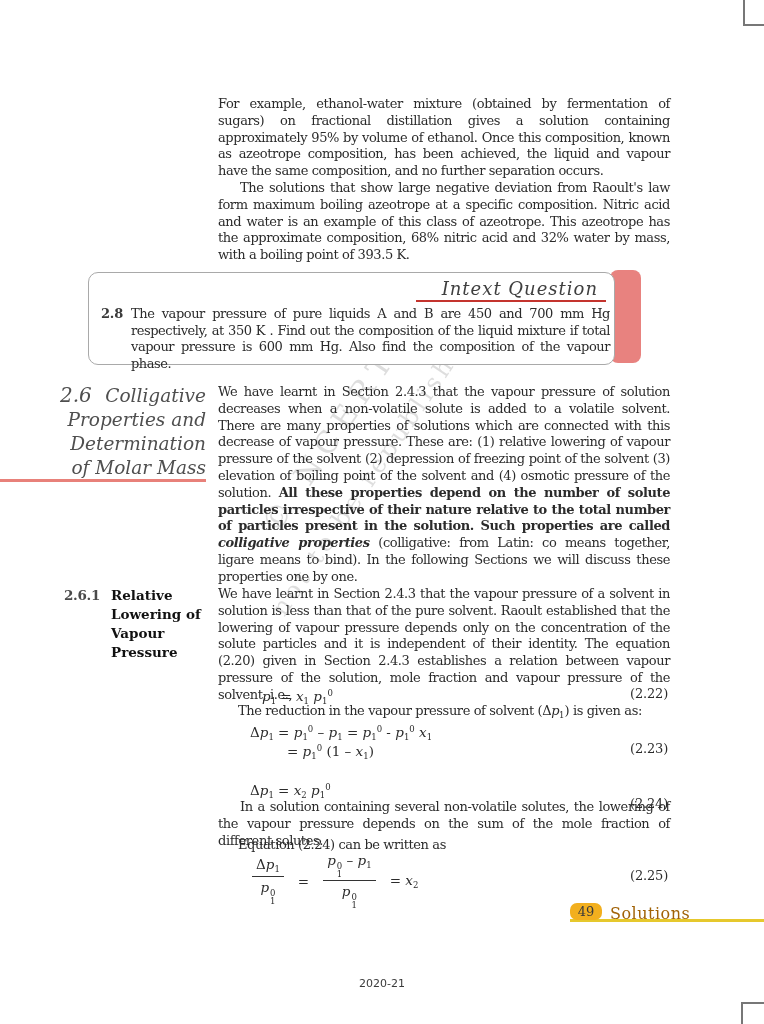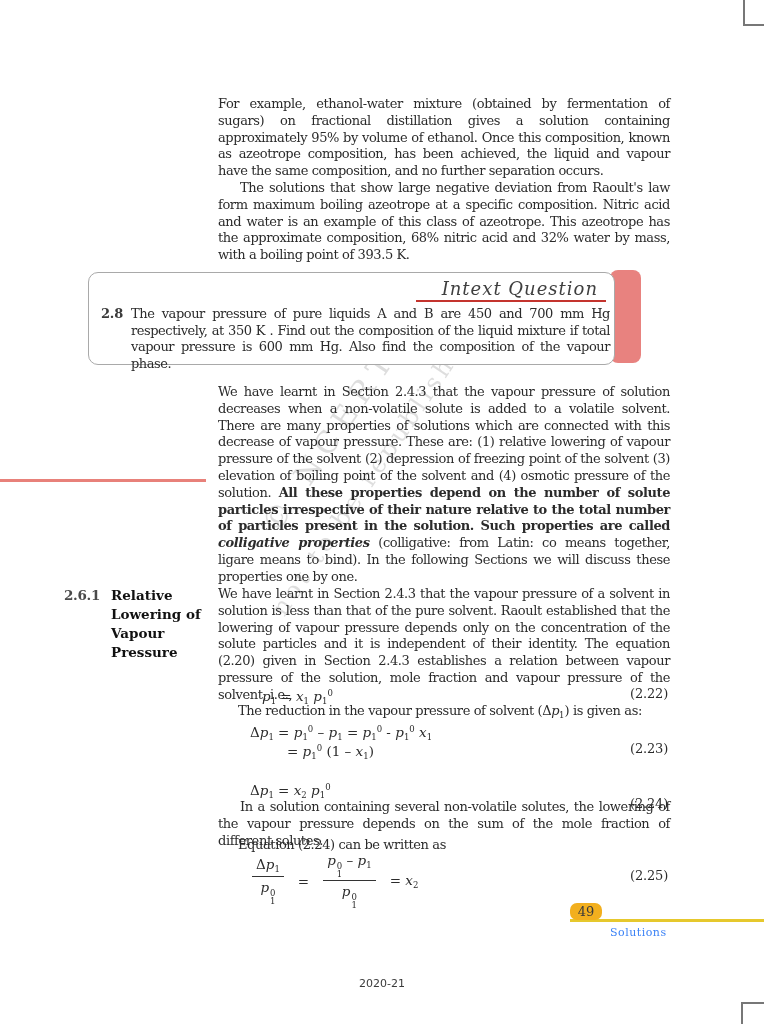--- a/index.html
+++ b/index.html
@@ -73,21 +73,21 @@
   .frac{display:inline-flex;flex-direction:column;align-items:center;}
   .frac .num{padding:0 4px 2px 4px;border-bottom:1.3px solid #333;}
   .frac .den{padding:2px 4px 0 4px;}
 
   
   .footer-rule{position:absolute;left:570px;top:919px;width:194px;height:2.5px;background:#e6c82d;}
   .footer-pagebox{
     position:absolute;left:570px;top:903px;width:32px;height:17px;background:#f2af1e;
     display:flex;align-items:center;justify-content:center;font-size:13px;color:#3a3a3a;letter-spacing:0;border-radius:7px;
   }
-  .footer-chapter{position:absolute;left:610px;top:904px;font-size:11px;color:#3b82f6;letter-spacing:0.5px;margin-top:22px;}
+  .footer-chapter{position:absolute;left:610px;top:904px;font-size:16px;color:#a16207;letter-spacing:0.5px;}
   .footer-year{position:absolute;left:0;top:977px;width:100%;text-align:center;
     font-family:"DejaVu Sans", sans-serif;font-size:11px;color:#3a3a3a;letter-spacing:0;}
 </style>
 </head>
 <body>
 
 <div class="page">
 
   <div class="regmark tr"></div>
   <div class="regmark br"></div>
@@ -106,20 +106,29 @@
   <div class="iq-box">
     <div class="iq-heading-row">
       <span class="iq-heading">Intext Question</span>
     </div>
     <div class="iq-row">
       <span class="iq-num">2.8</span>
       <span class="iq-text">The vapour pressure of pure liquids A and B are 450 and 700 mm Hg respectively, at 350 K . Find out the composition of the liquid mixture if total vapour pressure is 600 mm Hg. Also find the composition of the vapour phase.</span>
     </div>
   </div>
 
+  <div class="s26">
+    <div class="row1">
+      <span class="num">2.6</span>
+      <span>Colligative</span>
+    </div>
+    <div class="tline">Properties and</div>
+    <div class="tline">Determination</div>
+    <div class="tline">of Molar Mass</div>
+  </div>
   <div class="s26-rule"></div>
 
   <div class="body-text" style="top:384px;">We have learnt in Section 2.4.3 that the vapour pressure of solution decreases when a non-volatile solute is added to a volatile solvent. There are many properties of solutions which are connected with this decrease of vapour pressure. These are: (1) relative lowering of vapour pressure of the solvent (2) depression of freezing point of the solvent (3) elevation of boiling point of the solvent and (4) osmotic pressure of the solution. <b>All these properties depend on the number of solute particles irrespective of their nature relative to the total number of particles present in the solution. Such properties are called </b><span class="bi">colligative properties</span> (colligative: from Latin: co means together, ligare means to bind). In the following Sections we will discuss these properties one by one.</div>
 
   <div class="s261">
     <span class="num">2.6.1</span>
     <span class="ttl">Relative Lowering of Vapour Pressure</span>
   </div>
 
   <div class="body-text" style="top:586px;">We have learnt in Section 2.4.3 that the vapour pressure of a solvent in solution is less than that of the pure solvent. Raoult established that the lowering of vapour pressure depends only on the concentration of the solute particles and it is independent of their identity. The equation (2.20) given in Section 2.4.3 establishes a relation between vapour pressure of the solution, mole fraction and vapour pressure of the solvent, i.e.,</div>

